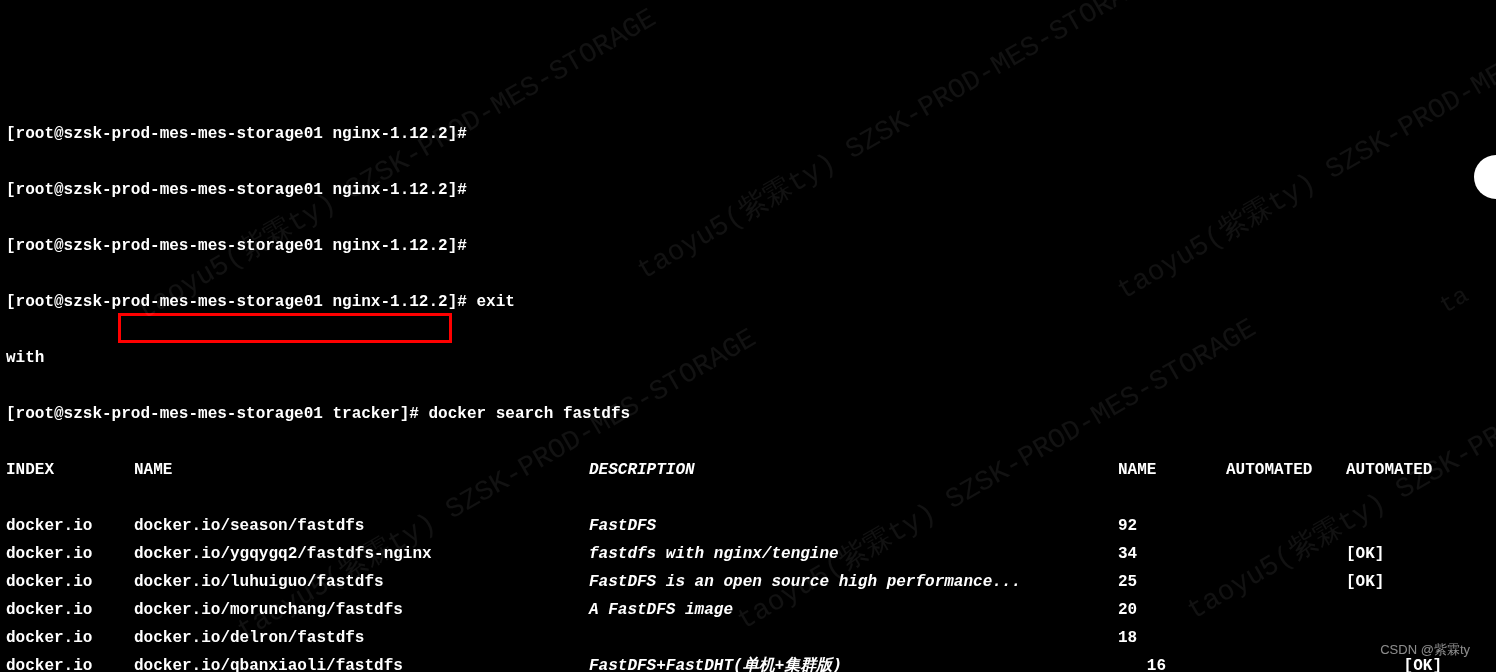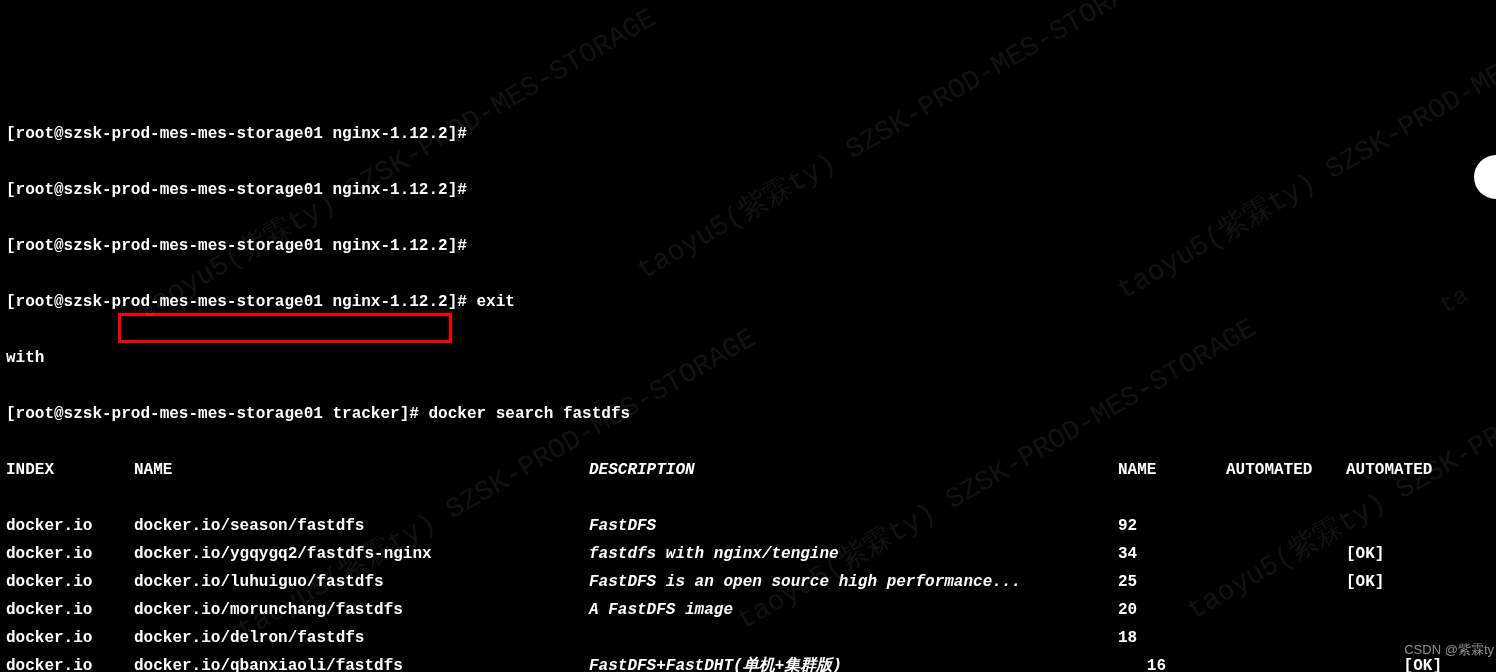--- a/index.html
+++ b/index.html
@@ -51,21 +51,21 @@
       height: 44px;
       border-radius: 50%;
       background: #fff;
       display: flex;
       align-items: center;
       justify-content: center;
       box-shadow: 0 2px 8px rgba(0,0,0,0.3);
     }
     .attribution {
       position: absolute;
-      right: 2px;
+      right: 26px;
       bottom: 10px;
       font-size: 13px;
       font-weight: normal;
       color: rgba(255,255,255,0.55);
       font-family: sans-serif;
     }
     .col-index { display: inline-block; width: 128px; }
     .col-name { display: inline-block; width: 455px; }
     .col-desc { display: inline-block; width: 529px; font-style: italic; }
     .col-stars { display: inline-block; width: 108px; }

